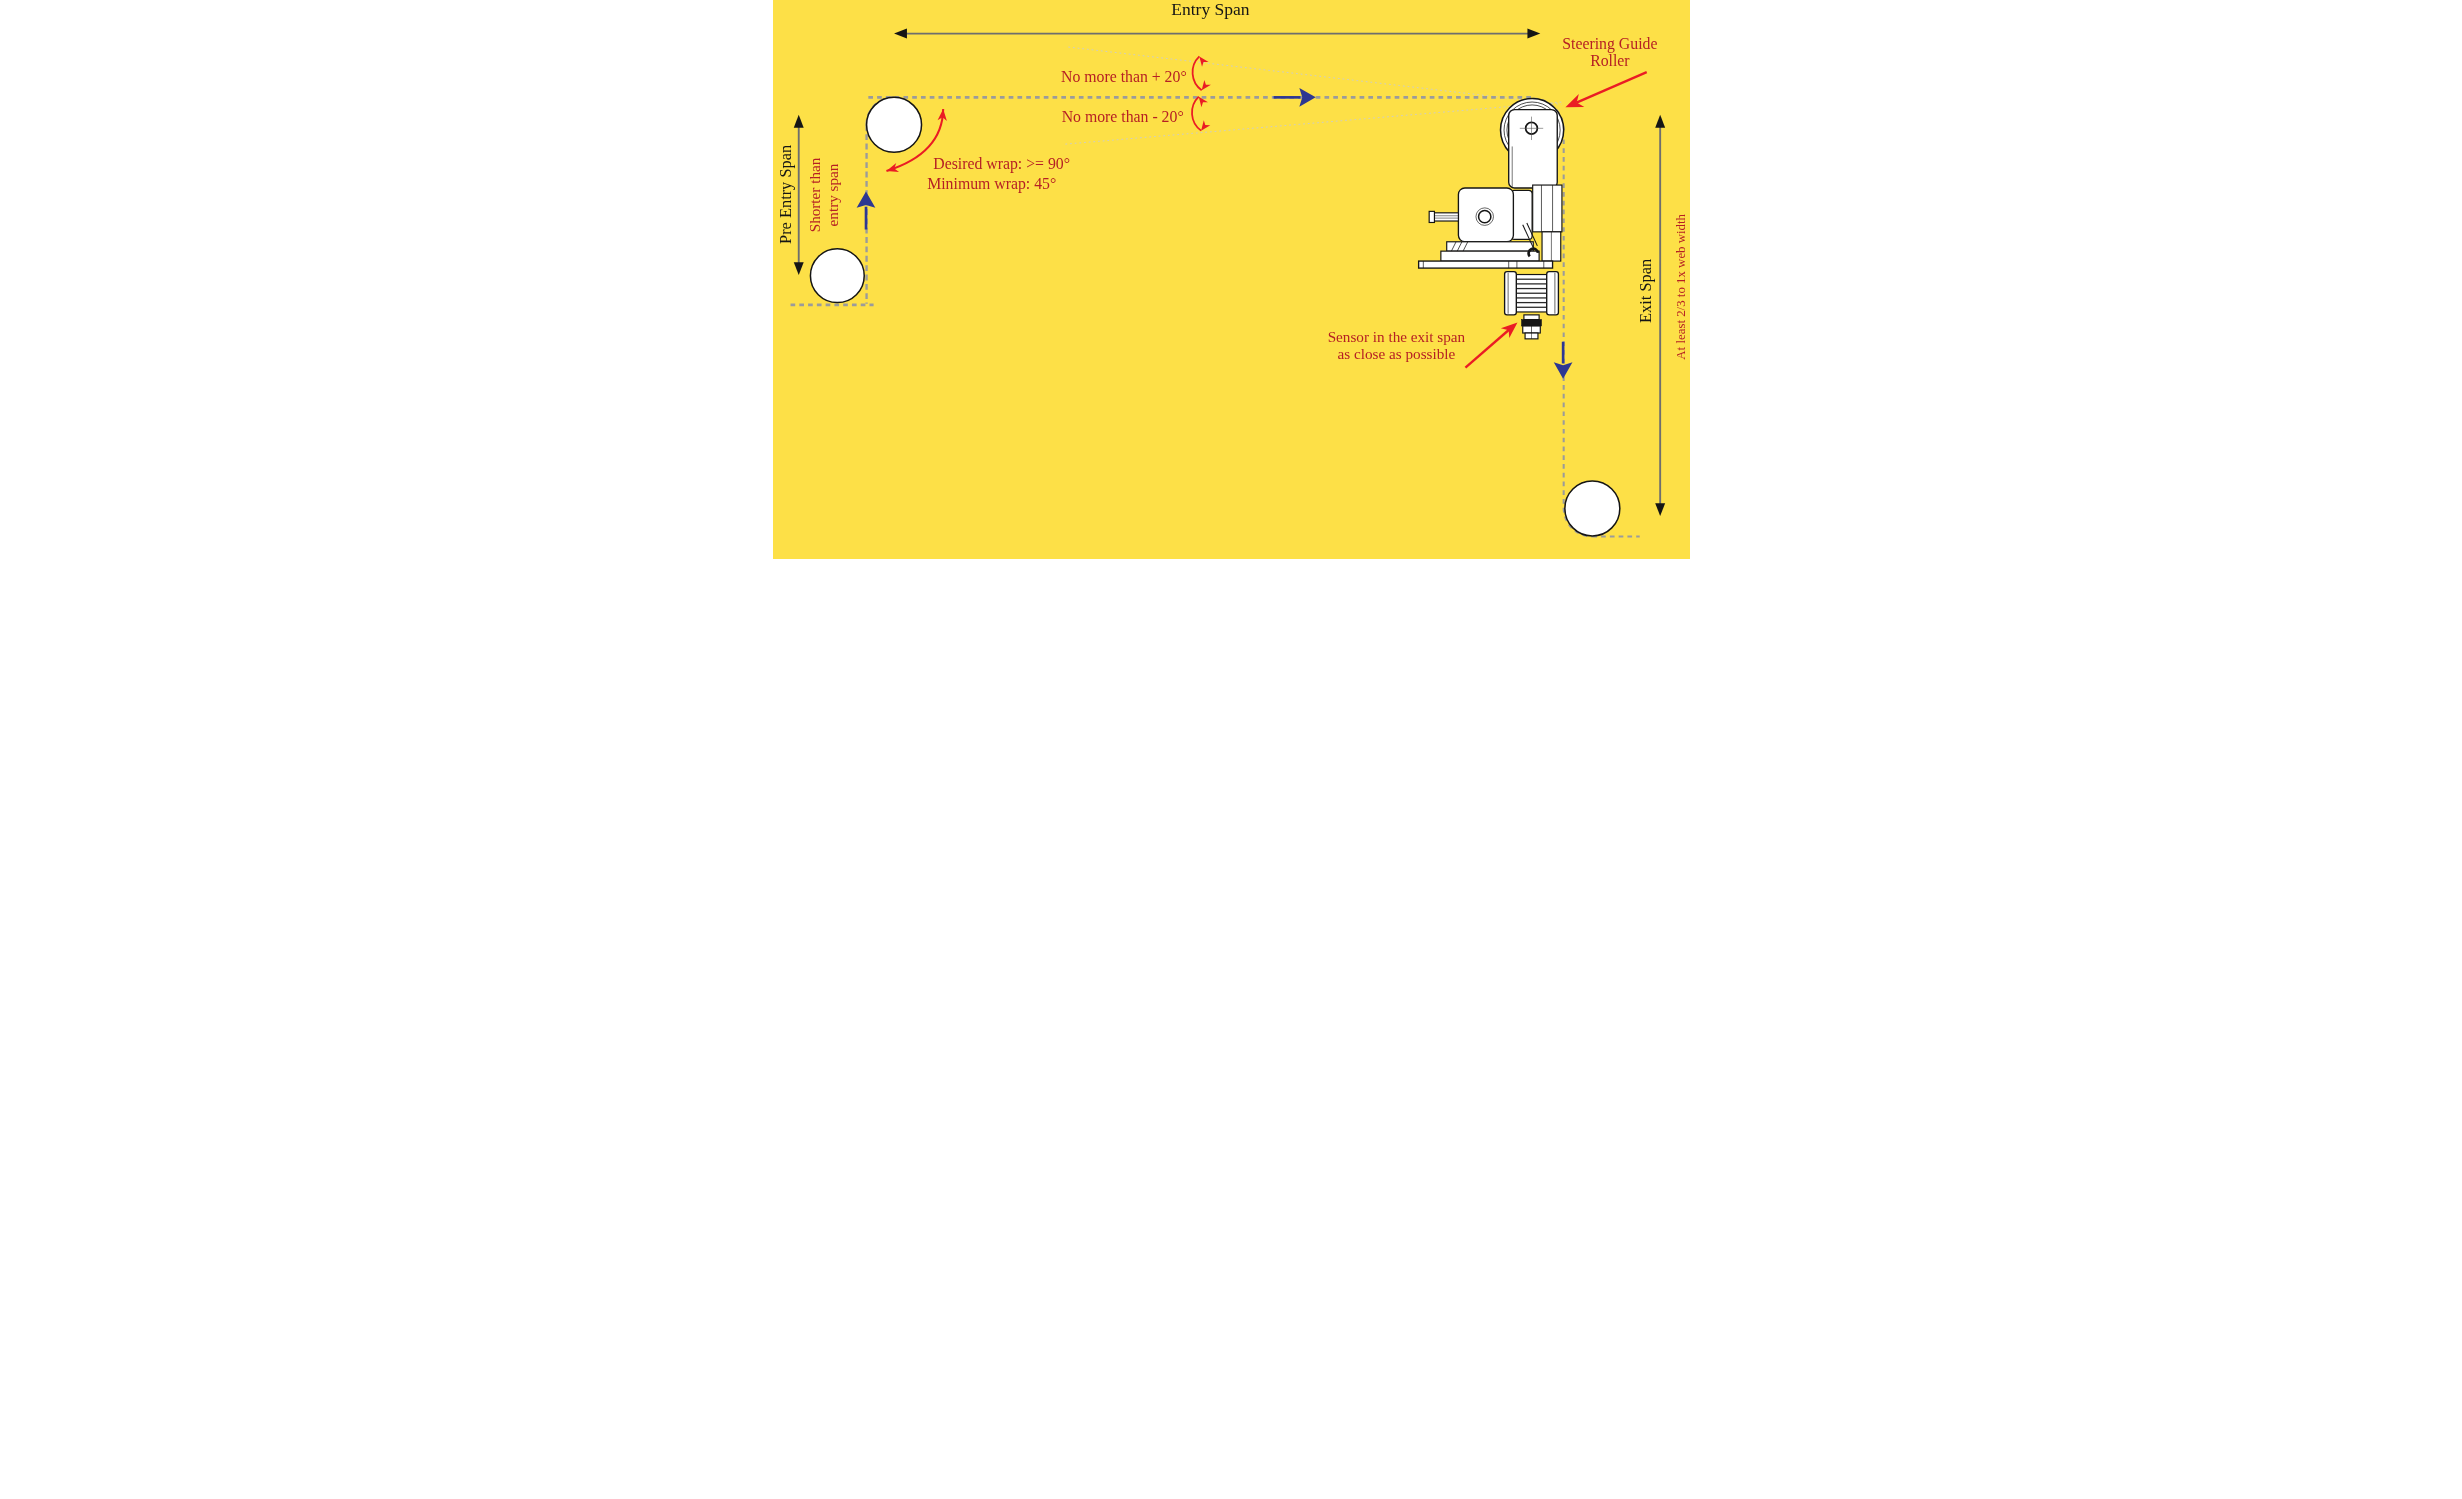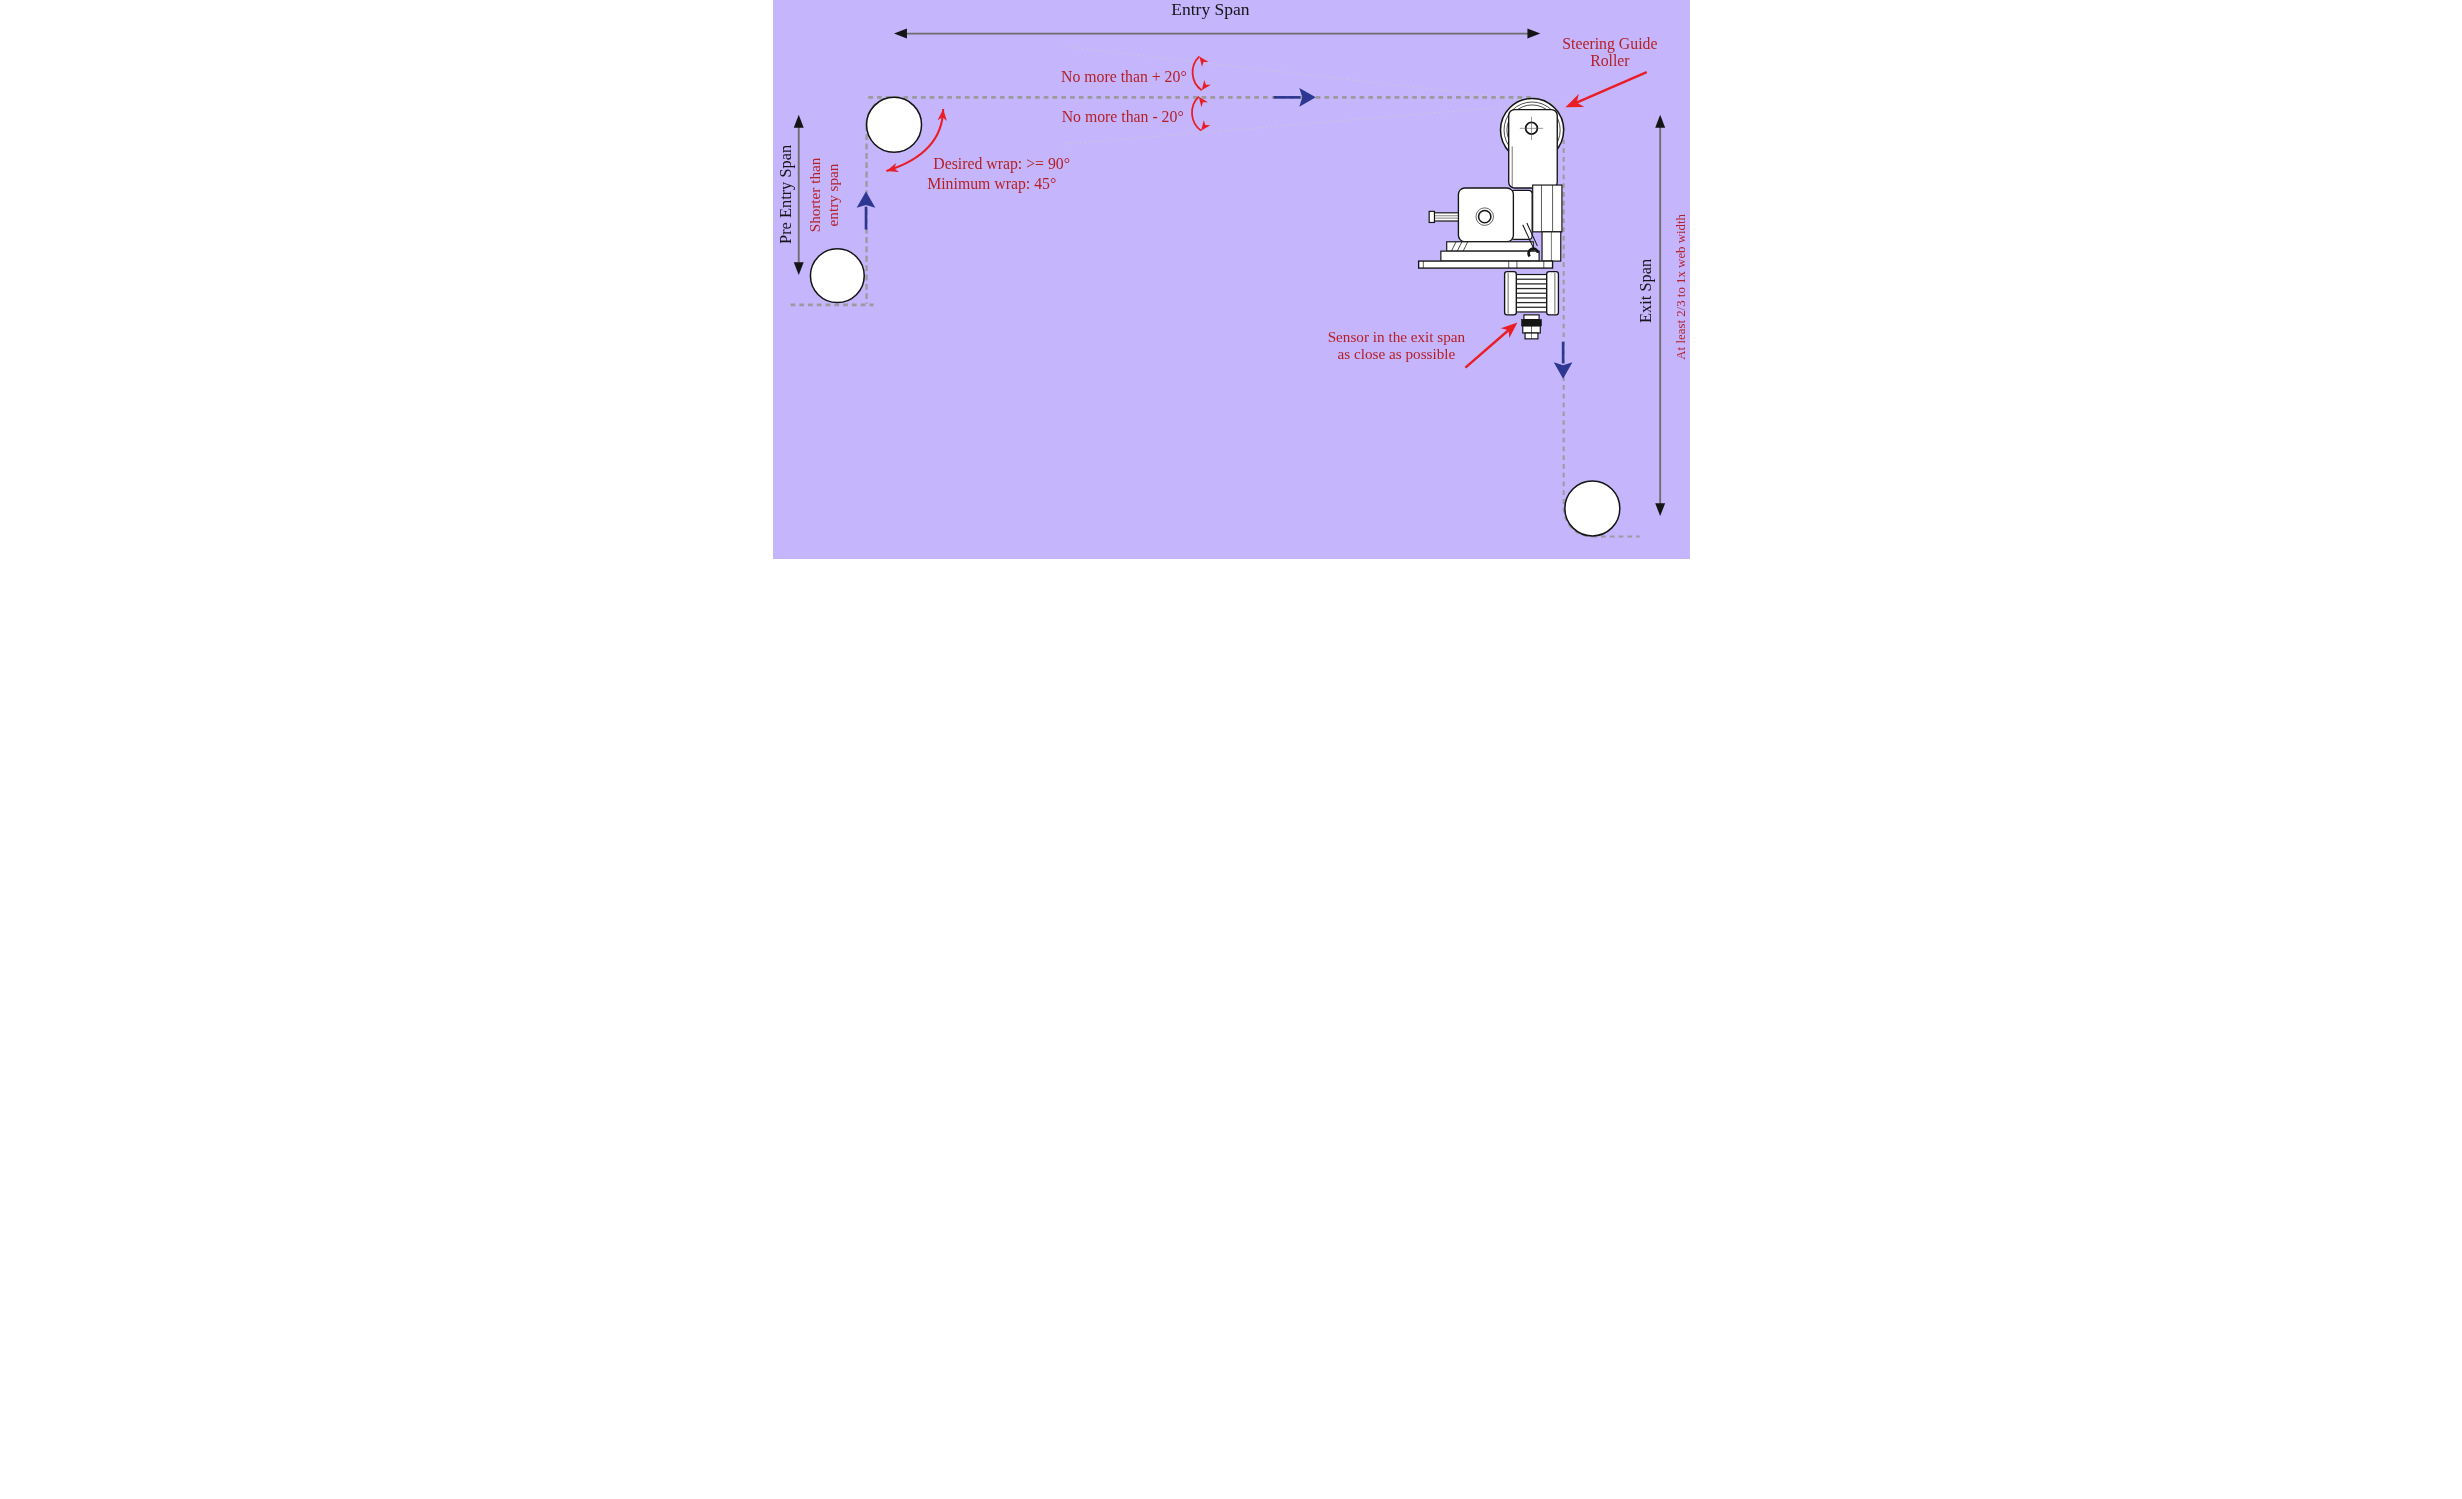--- a/index.html
+++ b/index.html
@@ -1,17 +1,17 @@
 <!DOCTYPE html>
 <html style="font-size:9.4px"><head>
 <meta charset="utf-8">
 <style>
   html,body{margin:0;padding:0;background:#ffffff;}
   body{font-family:"Liberation Serif", serif;}
-  .stage{position:relative;width:917px;height:559px;background:#c4b5fd;margin:0 auto;overflow:hidden;text-decoration:underline;}
+  .stage{position:relative;width:917px;height:559px;background:#fde047;margin:0 auto;overflow:hidden;text-decoration:underline;}
   svg{display:block;width:100%;height:100%;}
   text{font-family:"Liberation Serif", serif;}
   .lbl-black{fill:#151515;}
   .lbl-red{fill:#b51f24;}
 </style>
 </head>
 <body>
 
 <div class="stage">
 <svg viewBox="0 0 1568 955" xmlns="http://www.w3.org/2000/svg">

